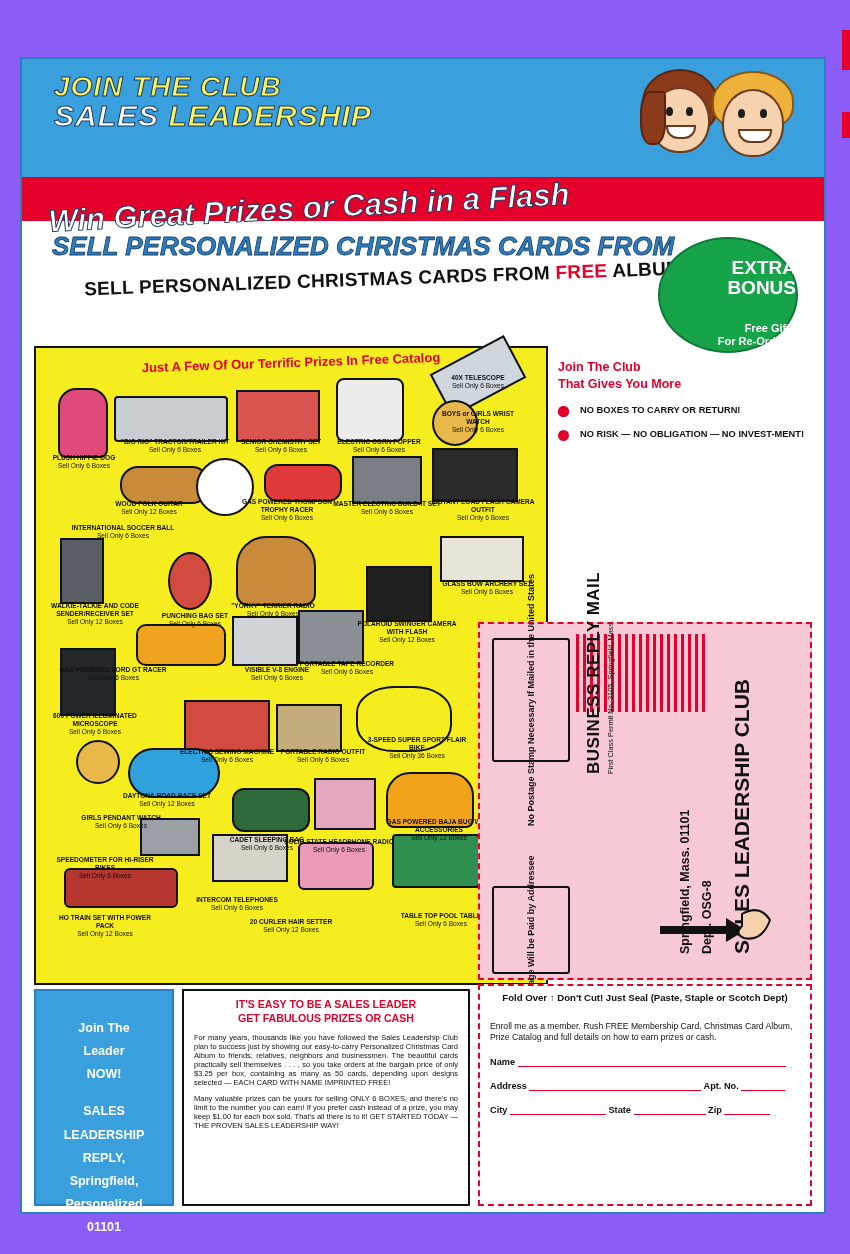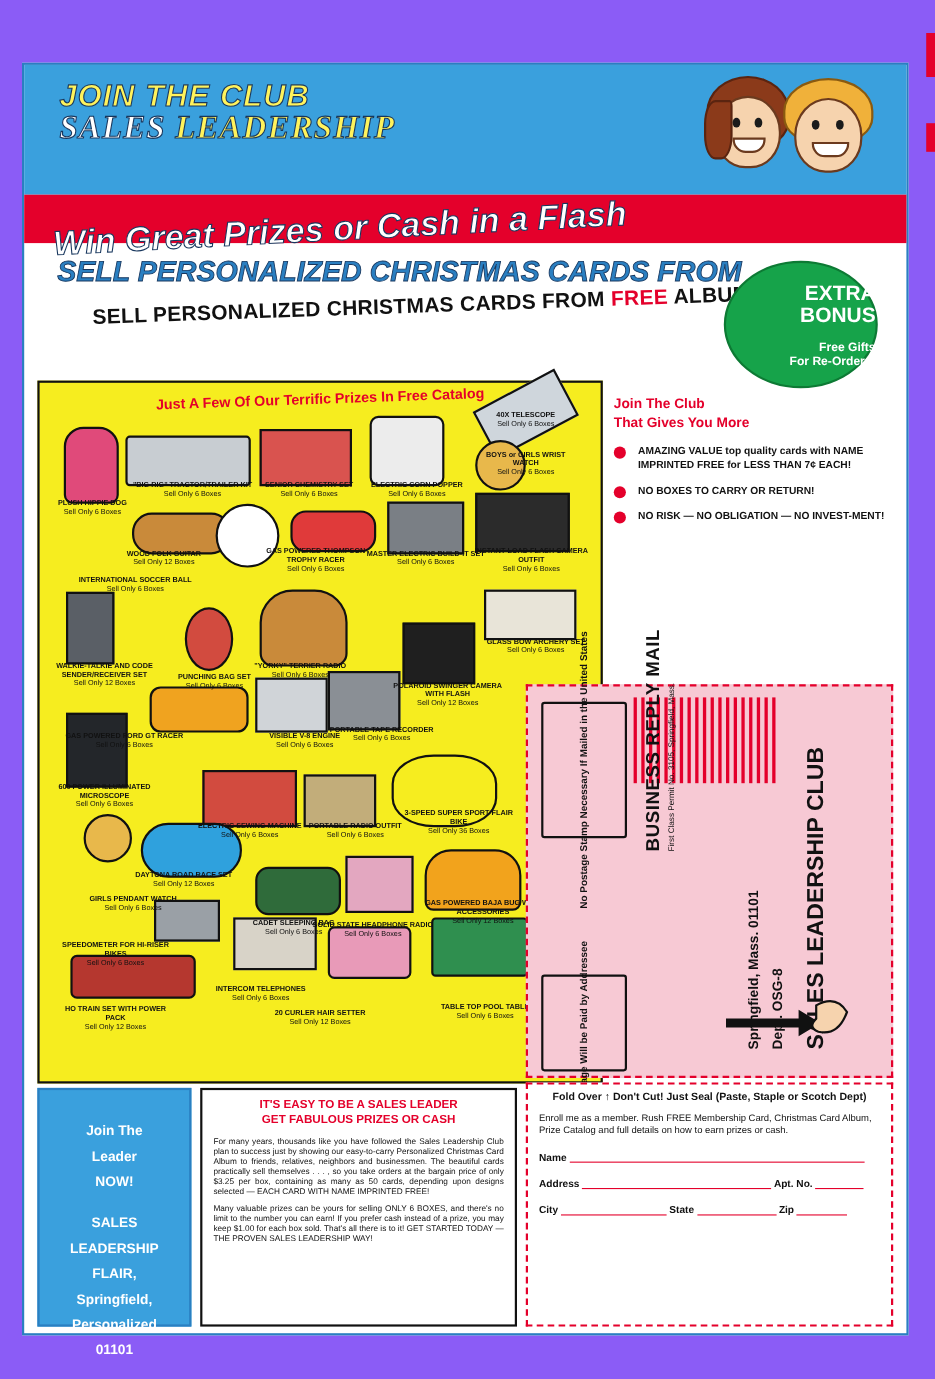--- a/index.html
+++ b/index.html
@@ -33,21 +33,21 @@
   .hdr .title1,.hdr .title2{
     position:absolute;
     font-family:"Liberation Sans", sans-serif;
     font-weight:bold;font-style:italic;
     color:#fff35c;
     -webkit-text-stroke:1px #17365d;
     letter-spacing:1px;
     white-space:nowrap;
   }
   .hdr .title1{left:32px;top:12px;font-size:28px;}
-  .hdr .title2{left:32px;top:40px;font-size:30px;font-family:Liberation Serif, serif;}
+  .hdr .title2{left:32px;top:40px;font-size:30px;}
   .hdr .white{color:#ffffff;}
 
   
   .kids{position:absolute;right:18px;top:2px;width:170px;height:120px;}
   .kid-head{position:absolute;border-radius:50% 50% 46% 46%;background:#f6d3ae;border:2px solid #6b3a1e;}
   .hair{position:absolute;border-radius:50% 50% 40% 40%;}
   .eye{position:absolute;width:7px;height:9px;border-radius:50%;background:#1b1b1b;}
   .mouth{position:absolute;height:10px;border-radius:0 0 12px 12px;background:#ffffff;border:2px solid #6b3a1e;}
 
   
@@ -76,21 +76,21 @@
   }
 
   
   .bonus{
     position:absolute;right:26px;top:178px;width:136px;height:112px;
     background:#16a34a;border-radius:50%;
     color:#ffffff;text-align:right;
     border:2px solid #0d7a34;
   }
   .bonus .b1{font-size:19px;font-weight:bold;margin-top:19px;line-height:1.05;}
-  .bonus .b2{font-size:11px;font-weight:bold;margin-top:12px;line-height:1.2;}
+  .bonus .b2{font-size:11px;font-weight:bold;margin-top:24px;line-height:1.2;}
 
   
   .prizes{
     position:absolute;left:12px;top:287px;width:510px;height:635px;
     background:#f6ed1f;border:2px solid #111;
   }
   .prizes-title{
     position:absolute;left:50%;top:7px;transform:translateX(-50%) rotate(-2deg);
     font-size:13px;font-weight:bold;color:#e4002b;white-space:nowrap;
   }
@@ -148,21 +148,21 @@
     font-size:12.5px;font-weight:bold;color:#111;white-space:nowrap;
   }
   .hand{position:absolute;left:176px;top:268px;width:120px;height:60px;}
 
   
   .coupon{
     position:absolute;left:456px;top:925px;width:334px;height:222px;
     background:#ffffff;border:2px dashed #e4002b;box-sizing:border-box;padding:6px 10px;
   }
   .coupon .fold{font-size:9.6px;font-weight:bold;color:#111;text-align:center;}
-  .coupon .enroll{font-size:8.6px;line-height:1.3;color:#111;margin-top:8px;}
+  .coupon .enroll{font-size:8.6px;line-height:1.3;color:#111;margin-top:18px;}
   .fieldrow{position:relative;margin-top:12px;font-size:9.2px;font-weight:bold;color:#111;}
   .fline{display:inline-block;border-bottom:1px solid #e4002b;height:11px;vertical-align:bottom;}
 
   
   .bluebox{
     position:absolute;left:12px;top:930px;width:140px;height:217px;
     background:#3aa0dd;border:2px solid #2a7fc1;box-sizing:border-box;
     color:#ffffff;text-align:center;font-weight:bold;font-size:12.5px;line-height:1.85;
     padding-top:26px;
   }
@@ -394,21 +394,21 @@
           <span class="sub">Sell Only 12 Boxes</span>
         </div>
     </div>
 
     <div class="clubcol">
       <h3>
         <span>Join The Club</span><br>
         <span>That Gives You More</span>
       </h3>
       <div class="bullets">
-        <div class="bullet"><span class="dot"></span><span>AMAZING VALUE top quality cards with NAME IMPRINTED FREE for LESS THAN 7¢ EACH!</span></div>
+        <div class="bullet"><span class="dot"></span></div>
         <div class="bullet"><span class="dot"></span><span>NO BOXES TO CARRY OR RETURN!</span></div>
         <div class="bullet"><span class="dot"></span><span>NO RISK — NO OBLIGATION — NO INVEST-MENT!</span></div>
       </div>
     </div>
 
     <div class="reply">
       <div class="stampbox">
         <div class="stamptxt">No Postage Stamp Necessary If Mailed in the United States</div>
       </div>
       <div class="paidbox">
@@ -472,21 +472,21 @@
       </div>
     </div>
 
     <div class="bluebox">
       <div>Join The</div>
       <div>Leader</div>
       <div>NOW!</div>
       <div class="gap"></div>
       <div>SALES</div>
       <div>LEADERSHIP</div>
-      <div>FLAIR,</div>
+      <div>REPLY,</div>
       <div>Springfield,</div>
       <div>Personalized</div>
       <div>01101</div>
     </div>
 
     <div class="easy">
       <h4>
         <span>IT'S EASY TO BE A SALES LEADER</span><br>
         <span>GET FABULOUS PRIZES OR CASH</span>
       </h4>

